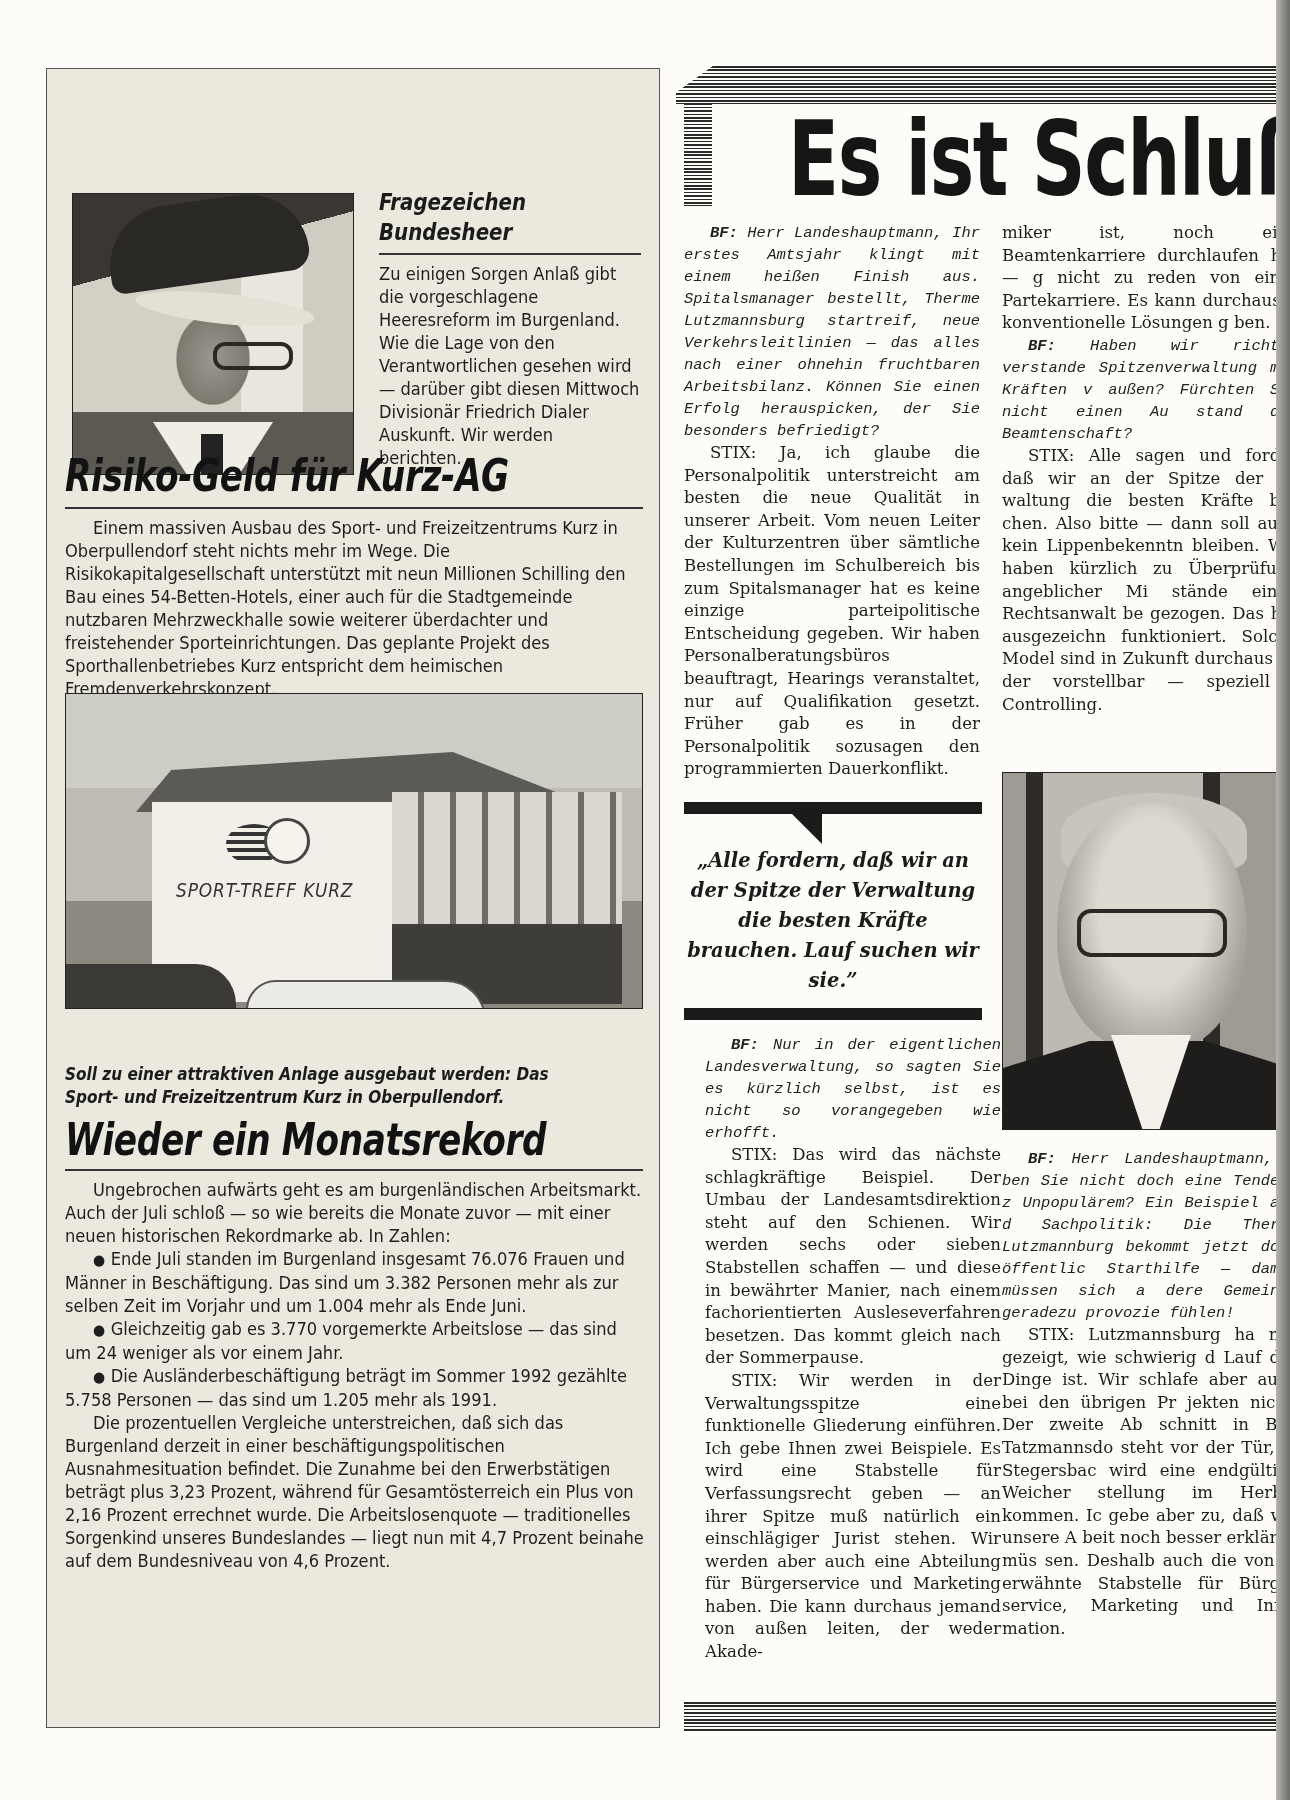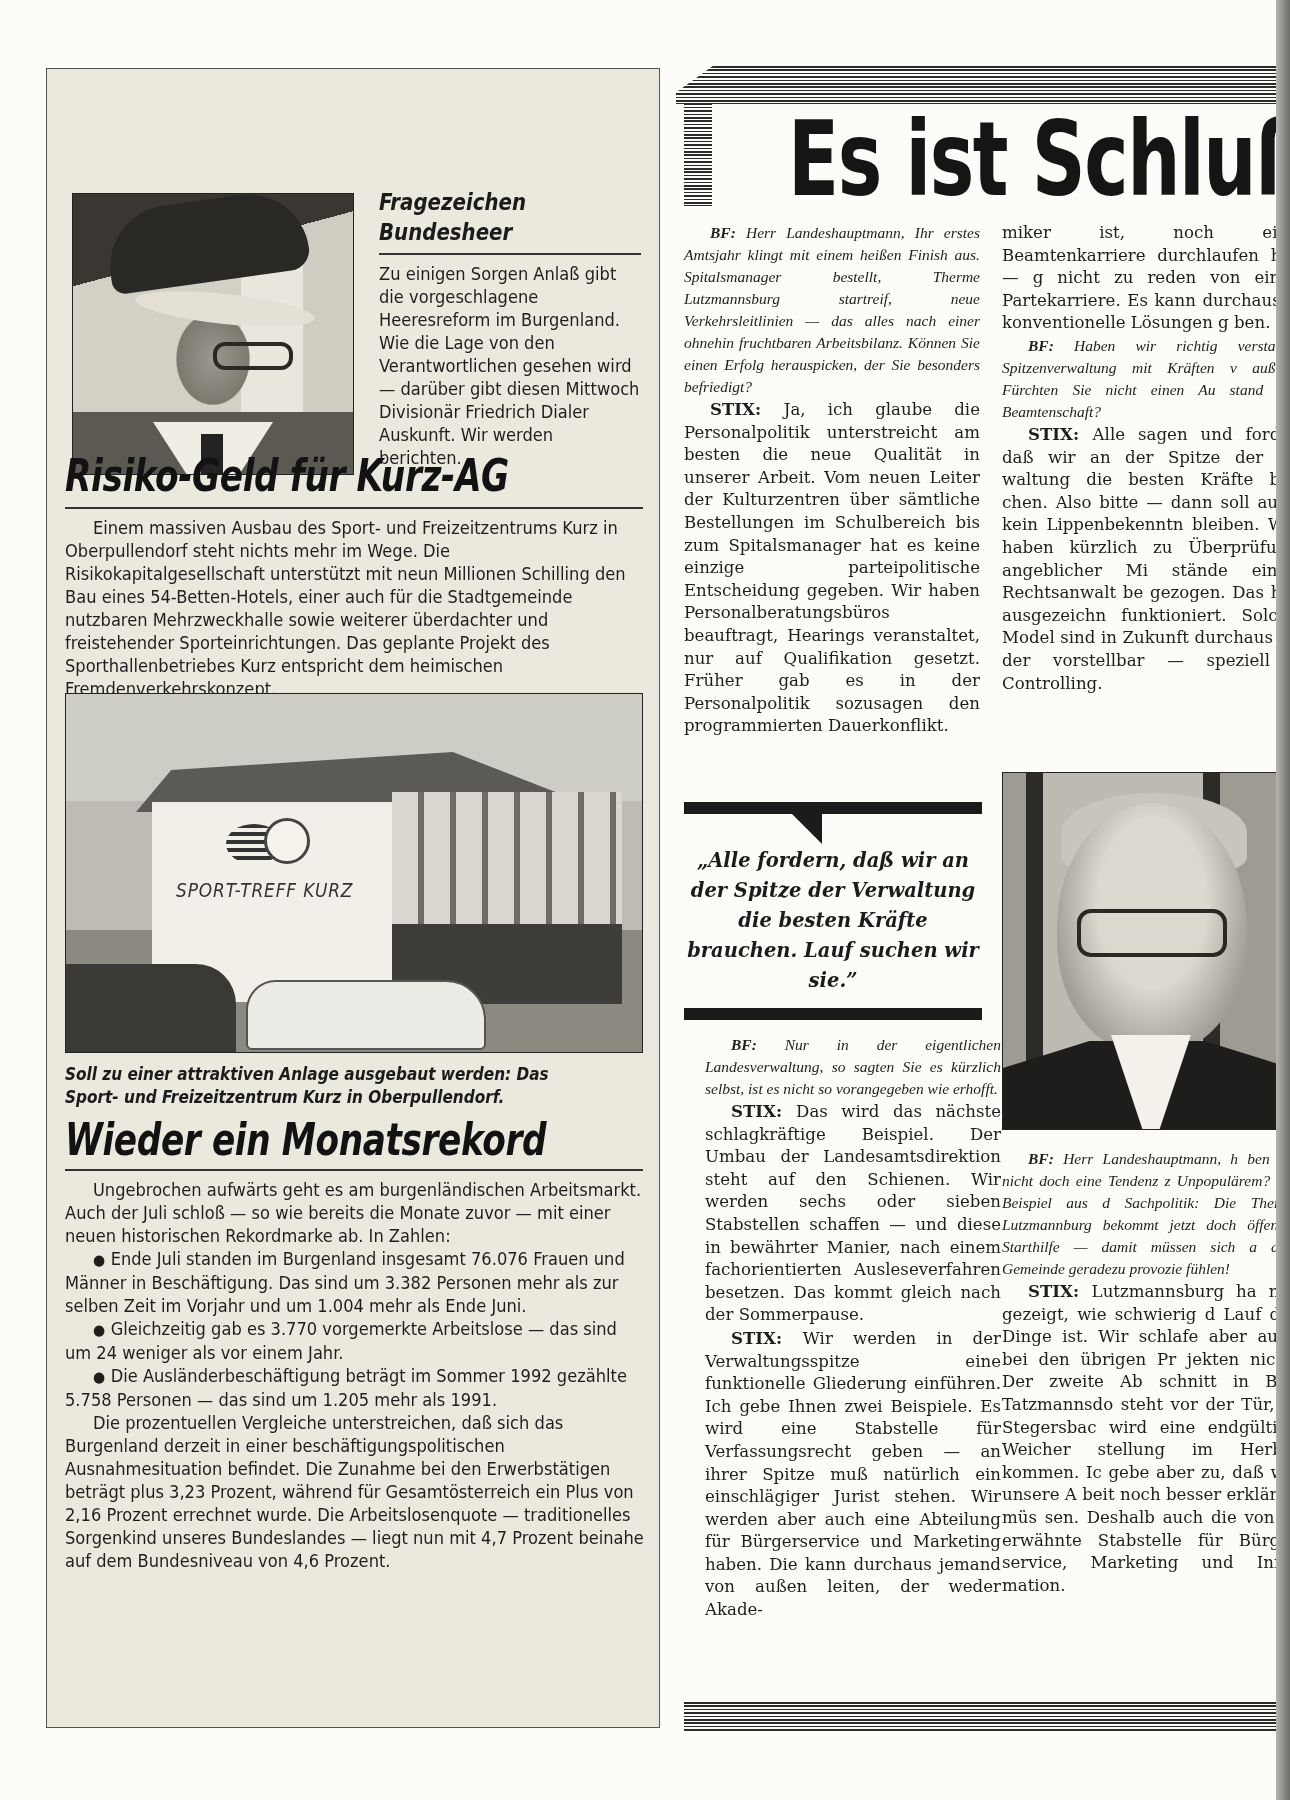--- a/index.html
+++ b/index.html
@@ -67,21 +67,21 @@
     position: absolute; font-family: "DejaVu Sans", sans-serif; font-weight: bold; font-style: italic;
     font-size: 44px; line-height: 50px; color: #121212; transform: scaleX(0.78); transform-origin: left;
     white-space: nowrap; letter-spacing: -0.5px;
   }
   .h-risiko { left: 18px; top: 382px; }
   .rule-risiko { position: absolute; left: 18px; top: 438px; width: 578px; height: 1.5px; background: #333; }
   .risiko-text { position: absolute; left: 18px; top: 448px; width: 624px; }
   .indent { text-indent: 30px; }
 
   .photo-sport {
-    left: 18px; top: 624px; width: 578px; height: 360px;
+    left: 18px; top: 624px; width: 578px; height: 316px;
     background: linear-gradient(180deg, #cdccc5 0 30%, #bdbbb3 30% 66%, #8c8980 66%);
   }
   .photo-sport .roof {
     position: absolute; left: 70px; top: 58px; width: 440px; height: 60px;
     background: #5c5a55; clip-path: polygon(0 100%, 8% 30%, 72% 0, 100% 80%, 100% 100%);
   }
   .photo-sport .wall {
     position: absolute; left: 86px; top: 108px; width: 240px; height: 200px; background: #f1efe8;
   }
   .photo-sport .wing {
@@ -137,29 +137,29 @@
     font-family: "DejaVu Sans", sans-serif; font-weight: bold; font-size: 104px; line-height: 110px;
     color: #151515; transform: scaleX(0.72); transform-origin: left; letter-spacing: -2px;
   }
   .col { position: absolute; width: 296px; }
   .col-1 { left: 684px; top: 222px; }
   .col-2 { left: 1002px; top: 222px; }
   .col-2b { left: 1002px; top: 1148px; }
   .col-1b { left: 684px; top: 1034px; margin-left: 21px; }
   .para { margin: 0; }
   .bf {
-    font-family: Liberation Serif, serif; font-style: italic; font-size: 15.5px; line-height: 22px;
+    font-family: Liberation Mono, monospace; font-style: italic; font-size: 15.5px; line-height: 22px;
     text-align: justify; color: #222; text-indent: 26px;
   }
   .bf .tag { font-weight: bold; }
   .stix {
     font-family: "DejaVu Serif", serif; font-size: 16.6px; line-height: 22.6px; text-align: justify;
     color: #1d1d1d; text-indent: 26px;
   }
-  .stix .tag { font-weight: bold; }
+  .stix .tag { font-weight: normal; }
 
   .pull-top {
     position: absolute; left: 684px; top: 802px; width: 298px; height: 12px; background: #1b1b1b;
   }
   .pull-notch {
     position: absolute; left: 790px; top: 812px; width: 0; height: 0;
     border-left: 32px solid transparent; border-right: 0 solid transparent; border-top: 32px solid #1b1b1b;
   }
   .pull-quote {
     position: absolute; left: 684px; top: 846px; width: 298px; text-align: center;

